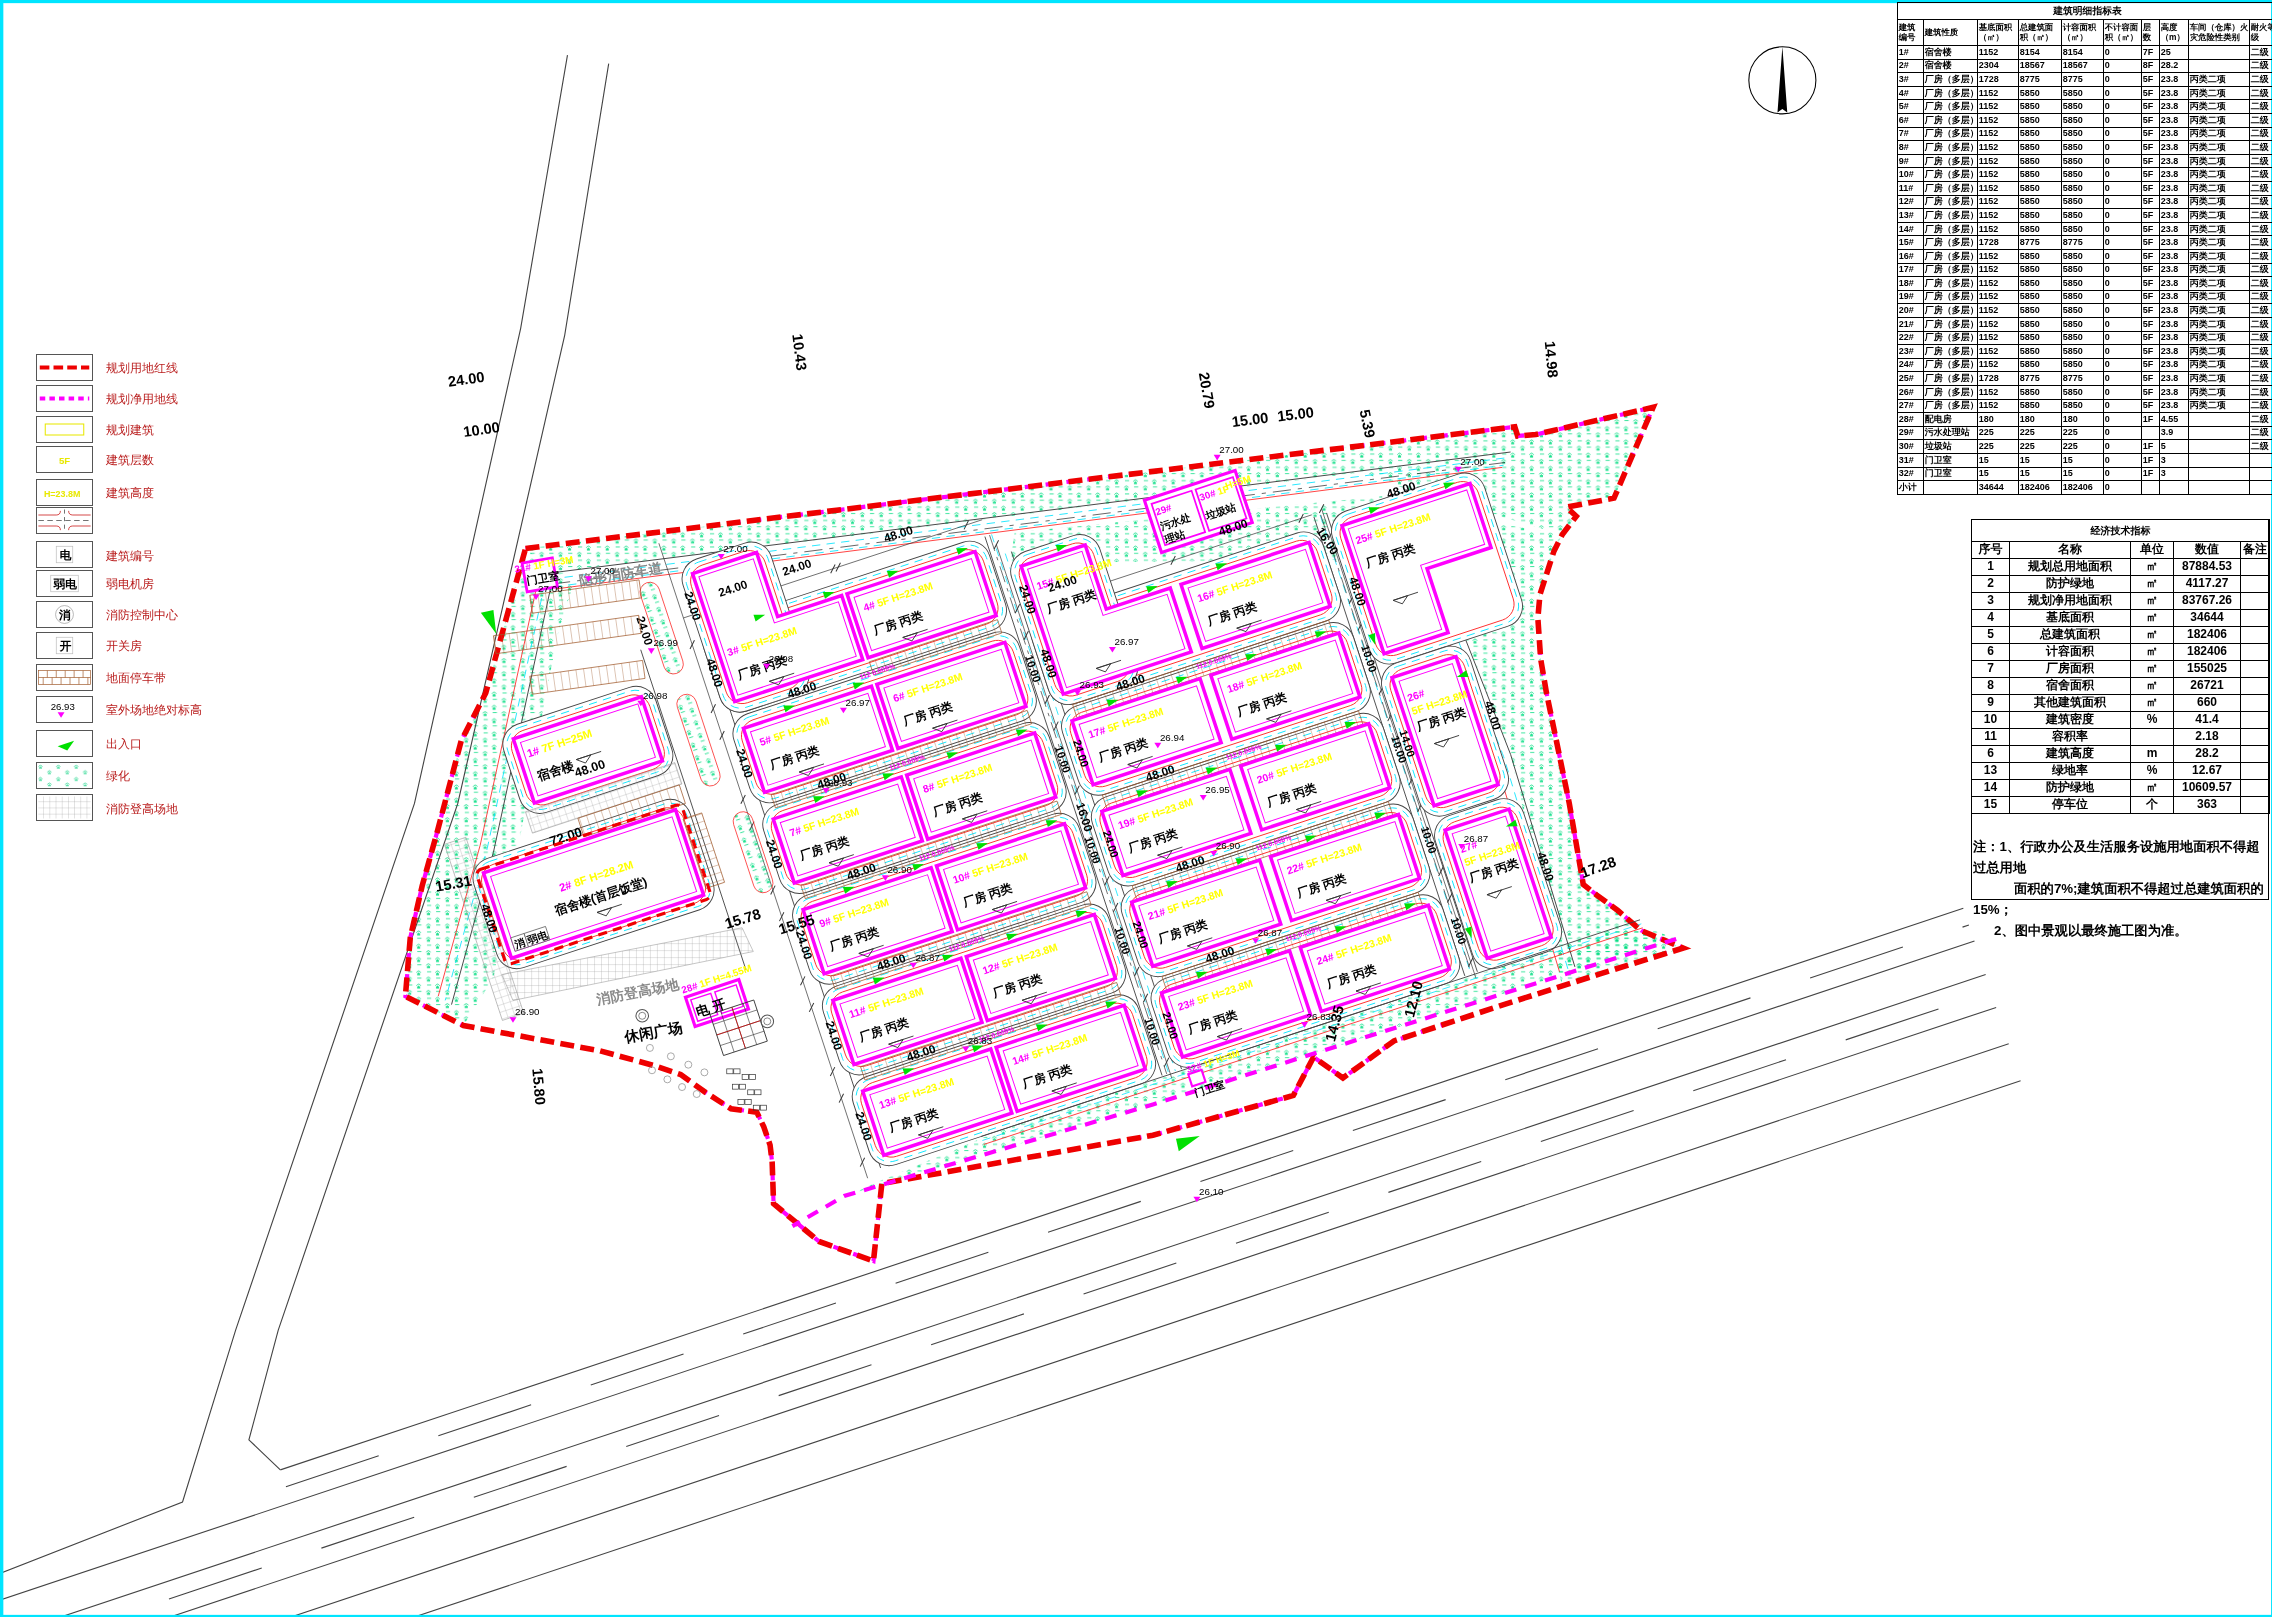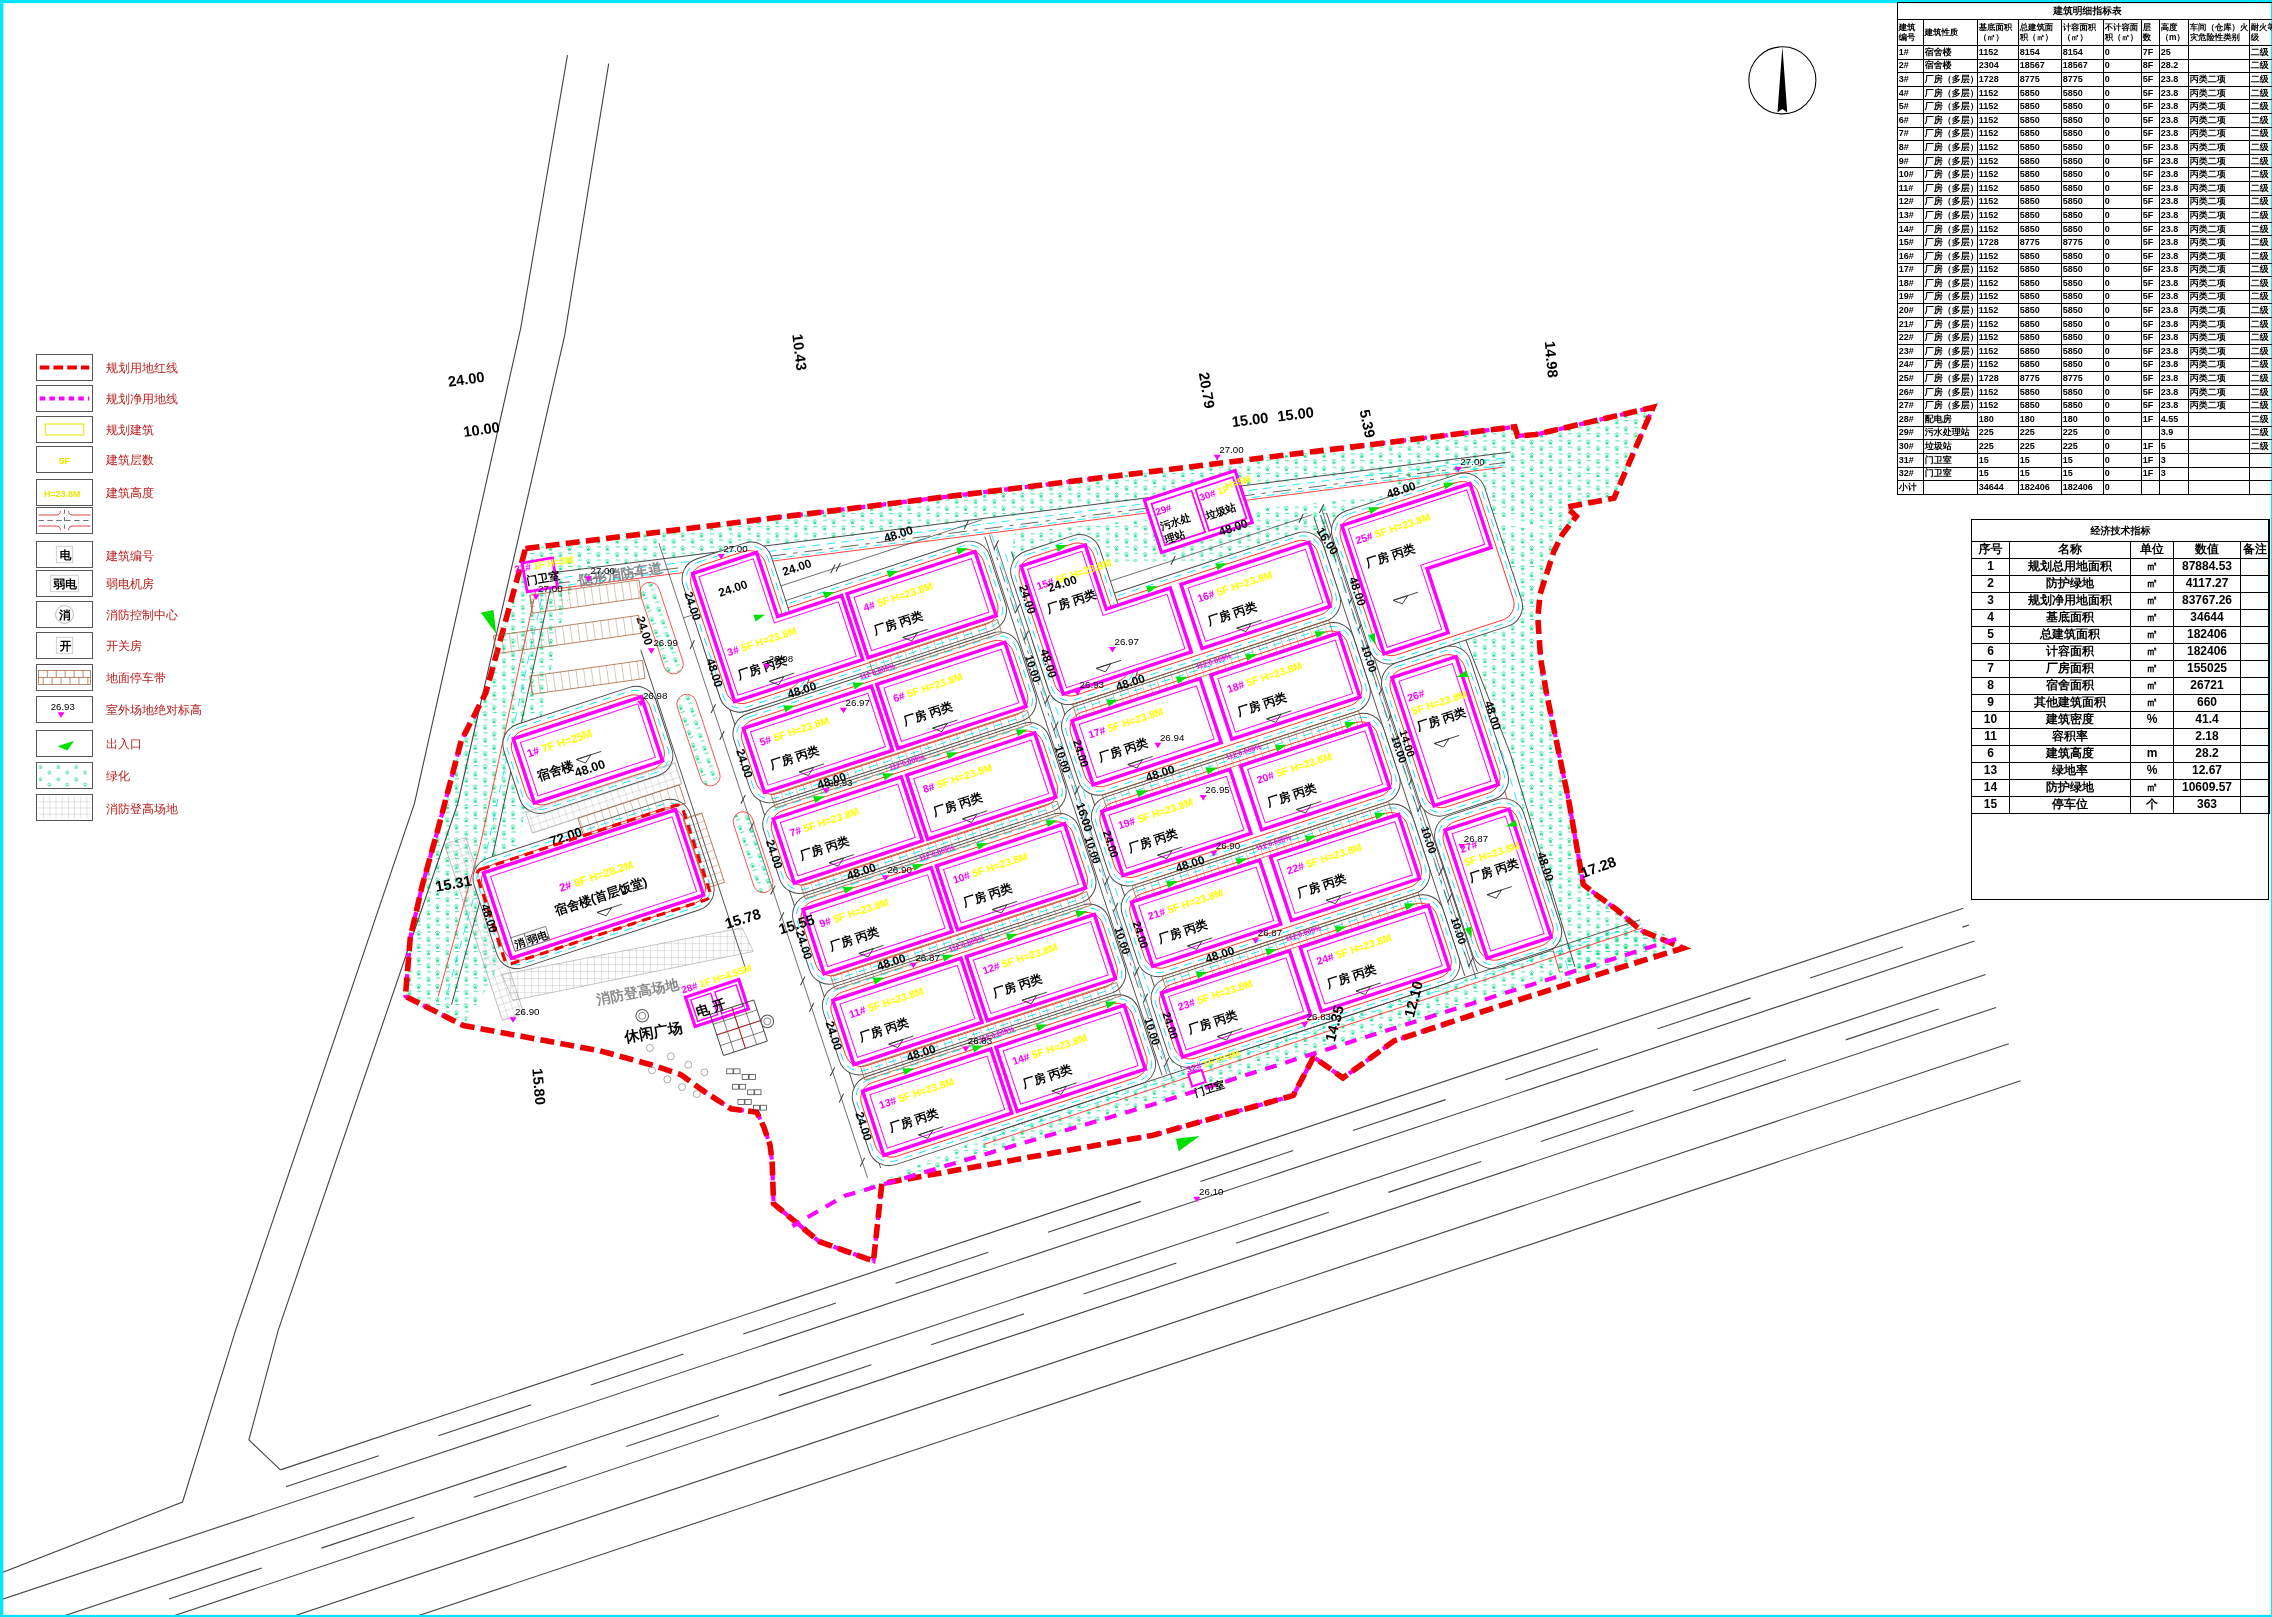--- a/index.html
+++ b/index.html
@@ -1303,13 +1303,14 @@
         </tr>
         <tr>
           <td>15</td>
           <td>停车位</td>
           <td>个</td>
           <td>363</td>
           <td></td>
         </tr>
       </tbody>
     </table>
+<div class="notes">注：1、行政办公及生活服务设施用地面积不得超过总用地<br><span style="padding-left:41px">面积的7%;建筑面积不得超过总建筑面积的15%；</span><br><span style="padding-left:21px">2、图中景观以最终施工图为准。</span></div>
 </div>
 
 </body></html>

